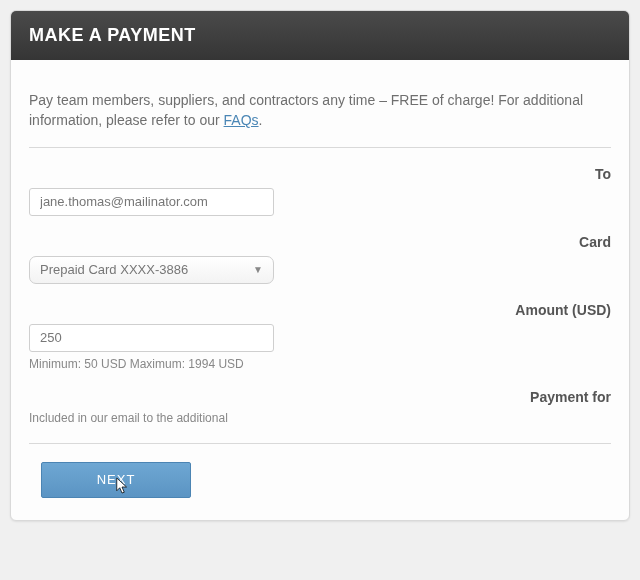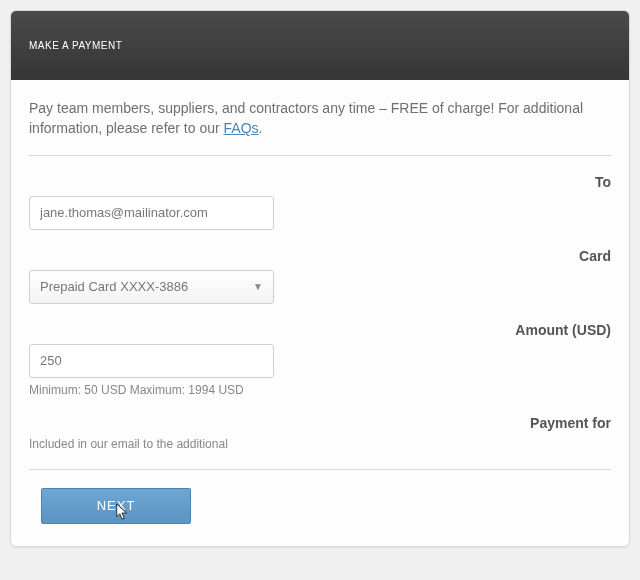--- a/index.html
+++ b/index.html
@@ -14,27 +14,27 @@
       width: 620px;
       background: #fdfdfd;
       border: 1px solid #d9d9d9;
       border-radius: 6px;
       overflow: hidden;
       box-shadow: 0 1px 2px rgba(0,0,0,0.08);
     }
     .panel-header {
       background: linear-gradient(#4a4a4a, #353535);
       color: #fff;
-      padding: 29px 18px;
-      font-size: 10px;
+      padding: 14px 18px;
+      font-size: 18px;
       letter-spacing: 0.5px;
-      font-weight: 400;
+      font-weight: 700;
     }
     .panel-body {
-      padding: 18px 18px 22px 18px;
+      padding: 30px 18px 22px 18px;
     }
     .intro {
       color: #6f6f6f;
       font-size: 14px;
       line-height: 1.45;
     }
     .intro a {
       color: #4a86b5;
       text-decoration: underline;
     }
@@ -47,34 +47,35 @@
     .field-label {
       color: #555;
       font-size: 14px;
       font-weight: 600;
       margin-bottom: 6px;
       display: block;
       text-align: right;
     }
     .text-input, .select-box {
       width: 245px;
-      height: 34px;
+      height: 28px;
       border: 1px solid #cfcfcf;
       border-radius: 3px;
       padding: 0 10px;
       font-size: 13px;
       color: #777;
       background: #fff;
     }
     .select-box {
       background: linear-gradient(#ffffff, #f3f3f3);
       display: flex;
       align-items: center;
       justify-content: space-between;
       cursor: pointer;
+      border-radius: 7px;
     }
     .select-box .caret {
       font-size: 10px;
       color: #888;
     }
     .hint {
       font-size: 12px;
       color: #888;
       margin-top: 5px;
     }

